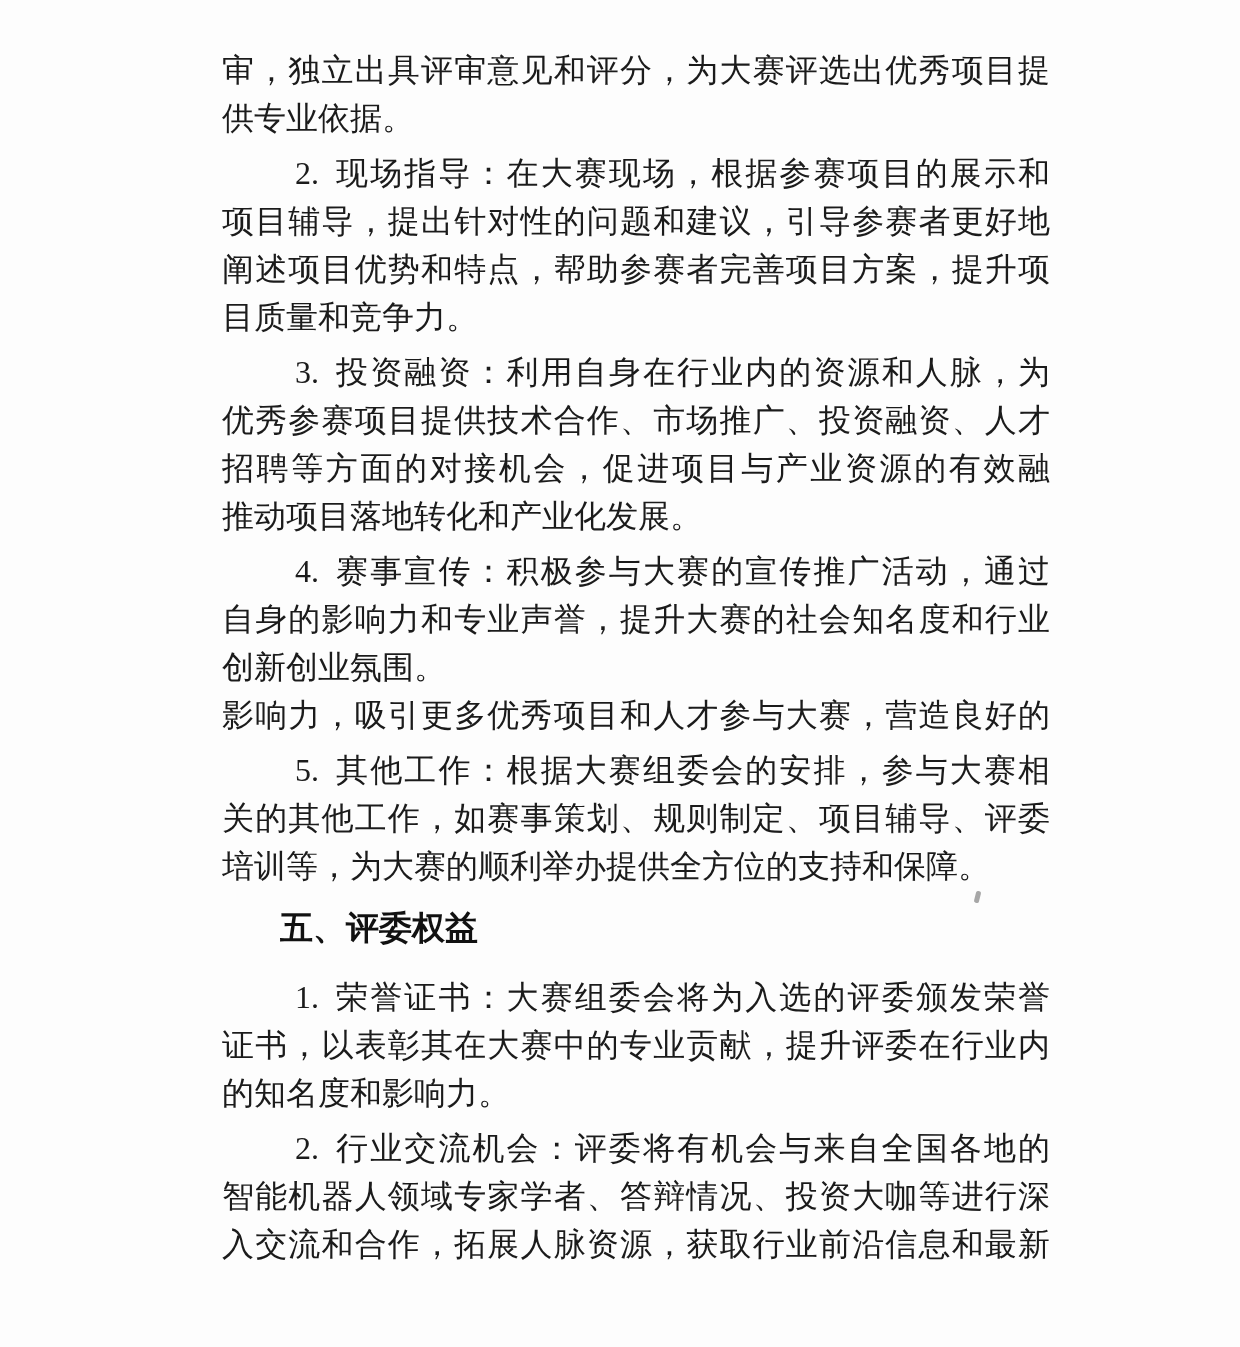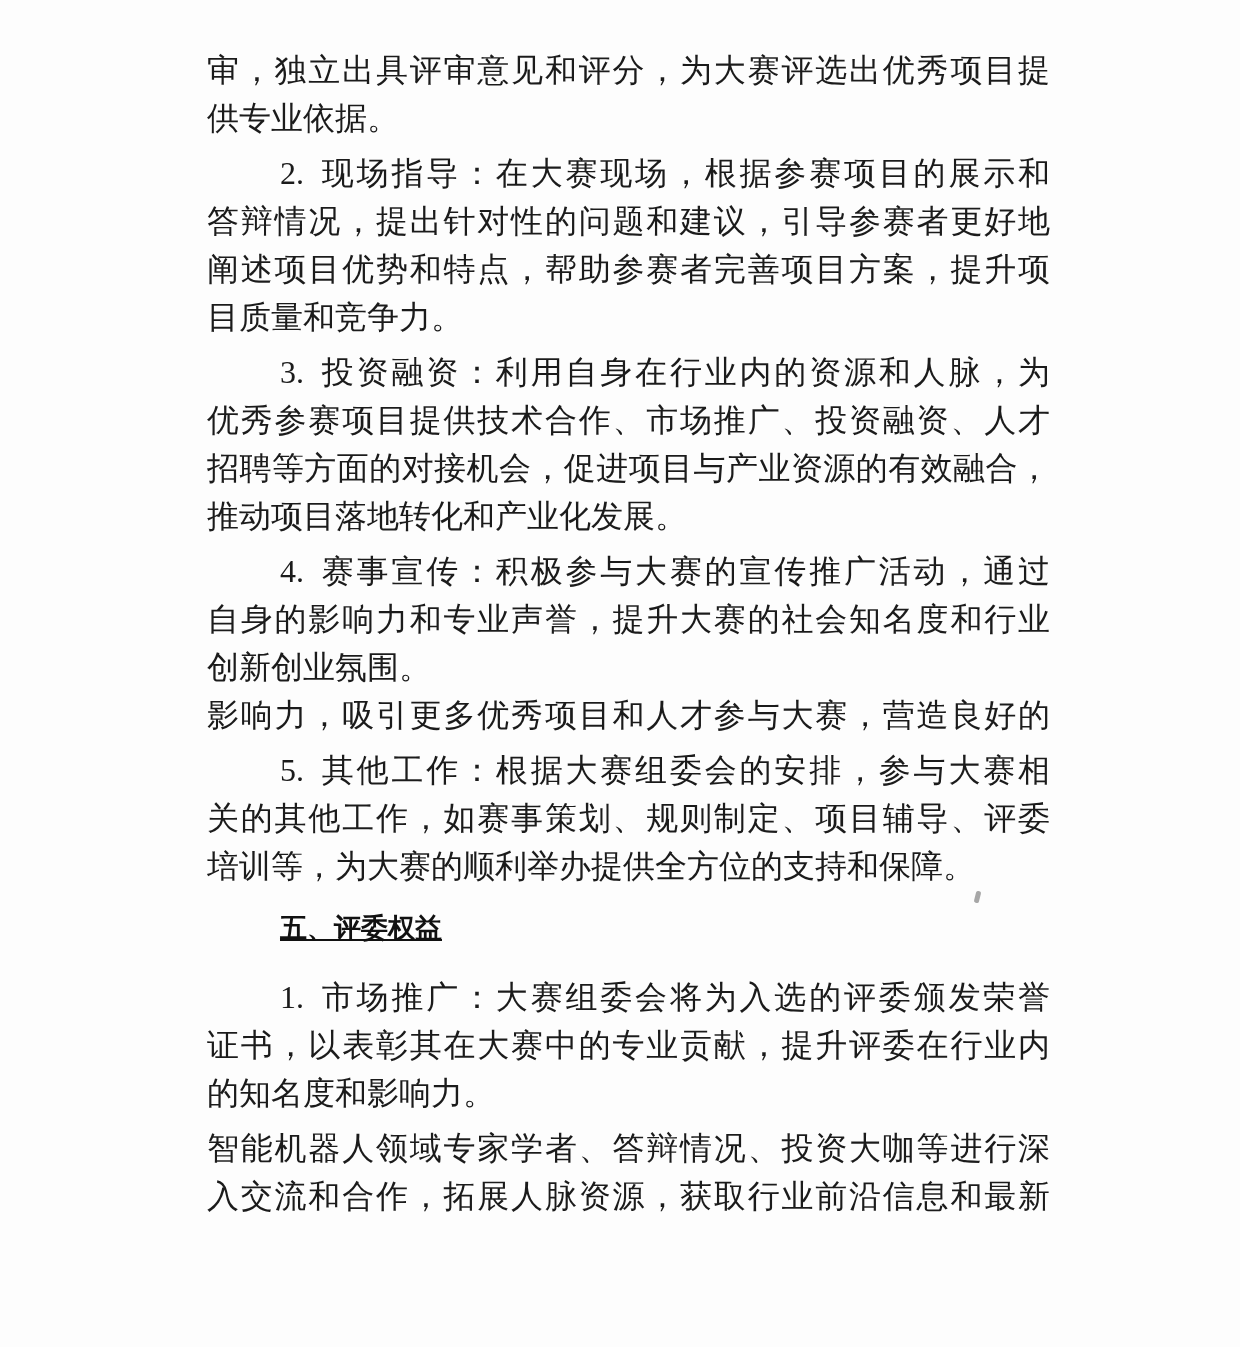--- a/index.html
+++ b/index.html
@@ -20,33 +20,33 @@
   .para { margin: 7px 0 0 0; }
   .para:first-child { margin-top: 0; }
   .line {
     font-family: "Liberation Serif", "DejaVu Serif", serif;
     font-size: 32px;
     line-height: 48px;
     height: 48px;
     color: #1b1b1b;
     text-align: justify;
     overflow: hidden;
+    margin-left: 15px;
   }
   .line.fill { text-align-last: justify; }
   .line.indent { text-indent: 73px; }
   .num { margin-right: 15px; }
   .label { font-weight: normal; }
   .heading {
     font-family: "Liberation Sans", "DejaVu Sans", sans-serif;
     font-weight: bold;
-    font-size: 27px;
+    font-size: 33px;
     line-height: 48px;
     color: #111111;
     margin: 14px 0 21px 73px;
-    text-decoration: underline;
   }
   .artifact {
     position: absolute;
     left: 975px;
     top: 891px;
     width: 5px;
     height: 12px;
     background: #8a8a8a;
     opacity: 0.75;
     border-radius: 2px;
@@ -57,21 +57,21 @@
 <body>
 
 <main class="doc">
   <div>
       <div class="para">
         <div class="line fill">审，独立出具评审意见和评分，为大赛评选出优秀项目提</div>
         <div class="line">供专业依据。</div>
       </div>
       <div class="para">
         <div class="line fill indent"><span class="num">2.</span><span class="label">现场指导：</span><span>在大赛现场，根据参赛项目的展示和</span></div>
-        <div class="line fill">答辩情况，提出针对性的问题和建议，引导参赛者更好地</div>
+        <div class="line fill">项目辅导，提出针对性的问题和建议，引导参赛者更好地</div>
         <div class="line fill">阐述项目优势和特点，帮助参赛者完善项目方案，提升项</div>
         <div class="line">目质量和竞争力。</div>
       </div>
       <div class="para">
         <div class="line fill indent"><span class="num">3.</span><span class="label">投资融资：</span><span>利用自身在行业内的资源和人脉，为</span></div>
         <div class="line fill">优秀参赛项目提供技术合作、市场推广、投资融资、人才</div>
         <div class="line fill">招聘等方面的对接机会，促进项目与产业资源的有效融合，</div>
         <div class="line">推动项目落地转化和产业化发展。</div>
       </div>
       <div class="para">
@@ -80,24 +80,25 @@
         <div class="line">创新创业氛围。</div>
         <div class="line fill">影响力，吸引更多优秀项目和人才参与大赛，营造良好的</div>
       </div>
       <div class="para">
         <div class="line fill indent"><span class="num">5.</span><span class="label">其他工作：</span><span>根据大赛组委会的安排，参与大赛相</span></div>
         <div class="line fill">关的其他工作，如赛事策划、规则制定、项目辅导、评委</div>
         <div class="line">培训等，为大赛的顺利举办提供全方位的支持和保障。</div>
       </div>
       <div class="heading">五、评委权益</div>
       <div class="para">
-        <div class="line fill indent"><span class="num">1.</span><span class="label">市场推广：</span><span>大赛组委会将为入选的评委颁发荣誉</span></div>
+        <div class="line fill indent"><span class="num">1.</span><span class="label">荣誉证书：</span><span>大赛组委会将为入选的评委颁发荣誉</span></div>
         <div class="line fill">证书，以表彰其在大赛中的专业贡献，提升评委在行业内</div>
         <div class="line">的知名度和影响力。</div>
       </div>
       <div class="para">
+        <div class="line fill indent"><span class="num">2.</span><span class="label">行业交流机会：</span><span>评委将有机会与来自全国各地的</span></div>
         <div class="line fill">智能机器人领域专家学者、答辩情况、投资大咖等进行深</div>
         <div class="line fill">入交流和合作，拓展人脉资源，获取行业前沿信息和最新</div>
       </div>
     </div>
 </main>
 
 <span class="artifact"></span>
 
 </body></html>

